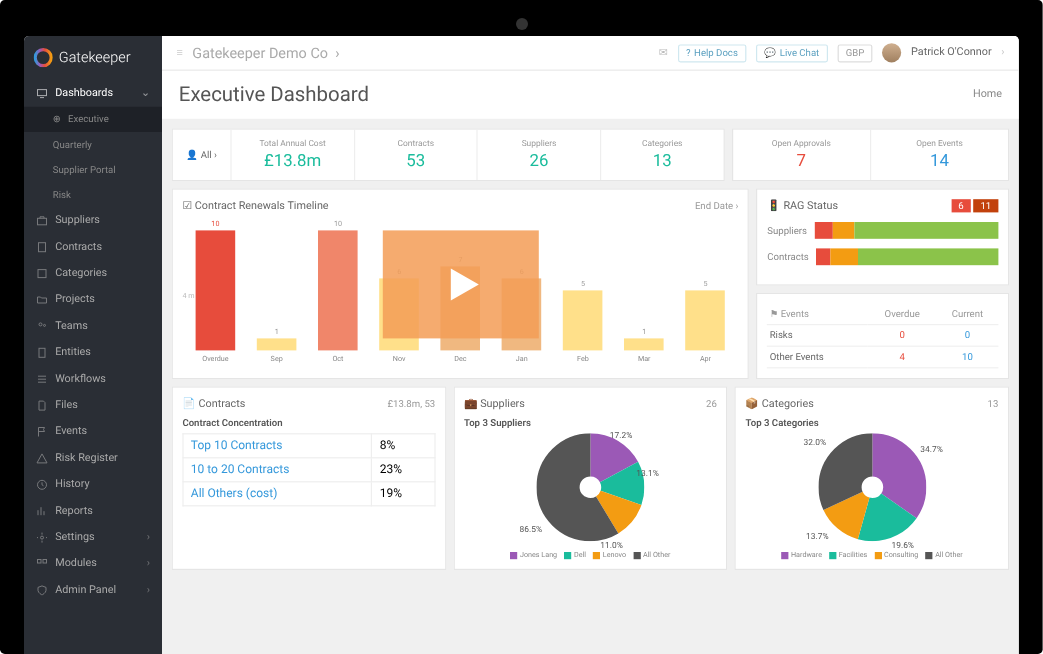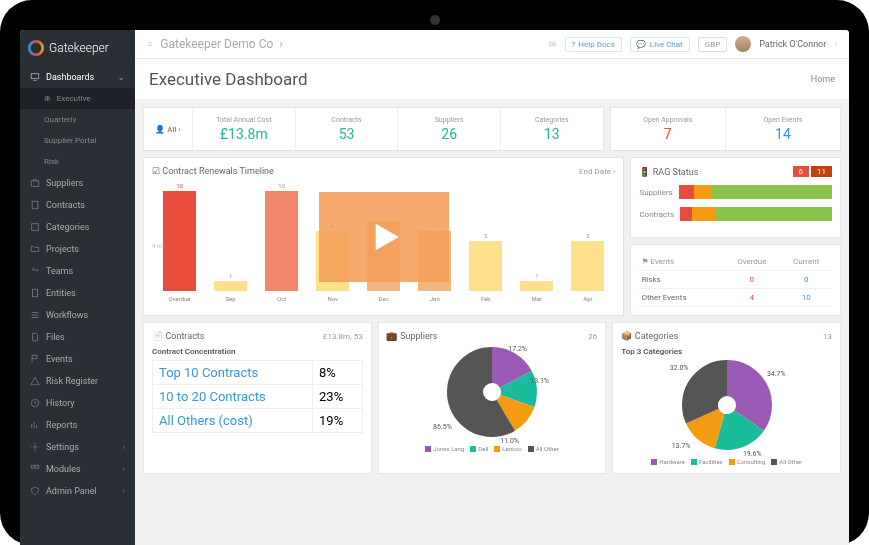--- a/index.html
+++ b/index.html
@@ -1,17 +1,17 @@
 <!DOCTYPE html>
 <html><head>
 <meta charset="utf-8">
 <style>
 *{box-sizing:border-box;margin:0;padding:0;font-family:-apple-system,BlinkMacSystemFont,"Segoe UI",Roboto,sans-serif}
 body{background:#fff;overflow:hidden}
-.tablet{width:869px;height:545px;background:#000;border-radius:32px;padding:30px 20px 0 20px;position:relative}
+.tablet{width:869px;height:545px;background:#000;border-radius:4px;padding:30px 20px 0 20px;position:relative}
 .tablet::before{content:"";position:absolute;top:15px;left:50%;width:10px;height:10px;background:#333;border-radius:50%;transform:translateX(-50%)}
 .screen{width:100%;height:100%;background:#f5f5f5;display:flex;overflow:hidden;border-radius:4px 4px 0 0}
 .sidebar{width:115px;background:#2a2e35;color:#aaa;font-size:9px;overflow:hidden;flex-shrink:0}
 .logo{display:flex;align-items:center;gap:5px;padding:10px 8px;color:#fff;font-size:12px;font-weight:300}
 .logo-icon{width:16px;height:16px}
 .nav-item{padding:6px 10px;display:flex;align-items:center;gap:6px;cursor:pointer;position:relative}
 .nav-item.header{color:#fff}
 .nav-item.active{color:#fff;background:#1e2127}
 .nav-item.sub{padding-left:24px;color:#888;font-size:8px}
 .nav-icon{width:10px;height:10px;opacity:.6;flex-shrink:0}
@@ -56,21 +56,21 @@
 .badges{display:flex;gap:2px}
 .badge{padding:1px 6px;color:#fff;font-size:8px}
 .rag-row{display:flex;align-items:center;gap:6px;margin:8px 0;font-size:8px;color:#888}
 .rag-bar{flex:1;height:14px;display:flex}
 .rag-seg{height:100%}
 .ev-table{width:100%;font-size:8px;color:#666;border-collapse:collapse}
 .ev-table th,.ev-table td{padding:4px 2px;text-align:left;border-bottom:1px solid #f0f0f0}
 .ev-table th{color:#999;font-weight:400}
 .ev-table td:nth-child(2),.ev-table td:nth-child(3),.ev-table th:nth-child(2),.ev-table th:nth-child(3){text-align:center}
 .bottom-panel{flex:1}
-.conc-table{width:100%;font-size:13px;border-collapse:collapse;border:1px solid #eee}
+.conc-table{width:100%;font-size:10px;border-collapse:collapse;border:1px solid #eee}
 .conc-table td{padding:4px 6px;border:1px solid #eee}
 .conc-table td:first-child{color:#3498db}
 .pie-wrap{display:flex;align-items:center;justify-content:center;gap:6px}
 .pie{position:relative}
 .pie-lbl{position:absolute;font-size:7px;color:#555}
 .legend{display:flex;gap:6px;font-size:6px;color:#888;margin-top:4px;justify-content:center}
 .leg-item{display:flex;align-items:center;gap:2px}
 .leg-sw{width:6px;height:6px}
 .subtitle{font-size:8px;color:#555;font-weight:600;margin:4px 0}
 </style>
@@ -409,20 +409,21 @@
                     <td>19%</td>
                   </tr>
     </tbody>
               </table>
    </div>
    <div class="panel bottom-panel">
     <div class="panel-hd">
                 <span><span>💼</span> <span>Suppliers</span></span>
                 <span class="right c-blue">26</span>
               </div>
+    <div class="subtitle">Top 3 Suppliers</div>
     <div class="pie-wrap">
      <div class="pie">
       <svg width="90" height="90" viewBox="0 0 100 100">
        <circle cx="50" cy="50" r="30" fill="none" stroke="#9b59b6" stroke-width="40" stroke-dasharray="32.4 188.5" transform="rotate(-90 50 50)"></circle>
        <circle cx="50" cy="50" r="30" fill="none" stroke="#1abc9c" stroke-width="40" stroke-dasharray="24.7 188.5" stroke-dashoffset="-32.4" transform="rotate(-90 50 50)"></circle>
        <circle cx="50" cy="50" r="30" fill="none" stroke="#f39c12" stroke-width="40" stroke-dasharray="20.7 188.5" stroke-dashoffset="-57.1" transform="rotate(-90 50 50)"></circle>
        <circle cx="50" cy="50" r="30" fill="none" stroke="#555" stroke-width="40" stroke-dasharray="110.7 188.5" stroke-dashoffset="-77.8" transform="rotate(-90 50 50)"></circle>
       </svg>
       <span class="pie-lbl" style="top:-2px;right:10px">17.2%</span>
       <span class="pie-lbl" style="top:30px;right:-12px">13.1%</span>

